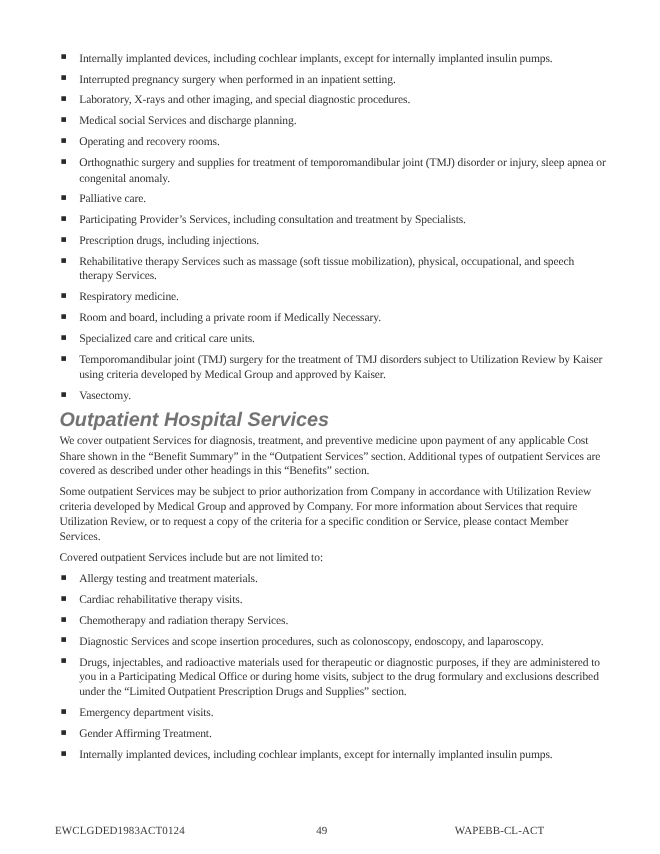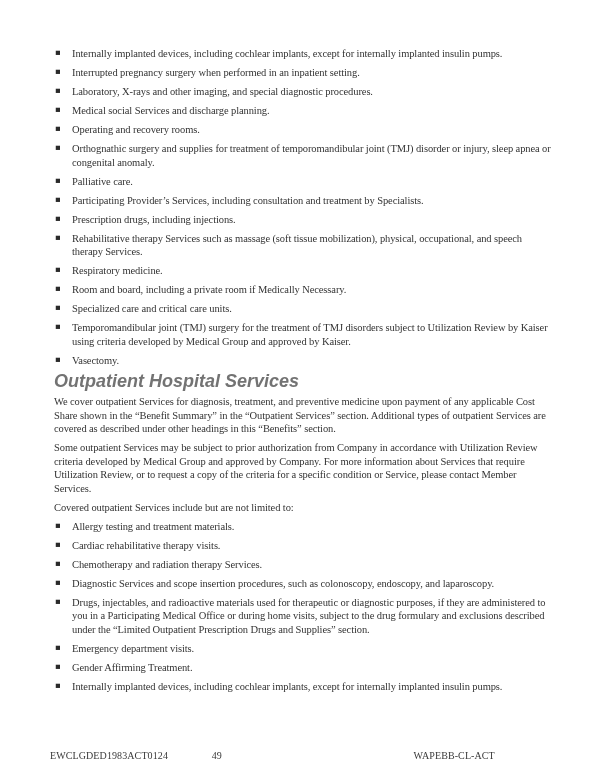--- a/index.html
+++ b/index.html
@@ -60,21 +60,21 @@
     right: 65px;
     display: flex;
     align-items: baseline;
     font-size: 10px;
     line-height: 13px;
     color: #3a3a3a;
     letter-spacing: 0.1px;
     margin-top: 12px;
   }
   .footer .f-left  { flex: 1; text-align: left; }
-  .footer .f-center{ flex: 1; }
+  .footer .f-center{ flex: 1; text-align: center; }
   .footer .f-right { flex: 1; text-align: center; }
 </style>
 </head>
 <body>
 
 <div class="page">
 
   <ul class="bullet-list">
       <li>Internally implanted devices, including cochlear implants, except for internally implanted insulin pumps.</li>
       <li>Interrupted pregnancy surgery when performed in an inpatient setting.</li>

